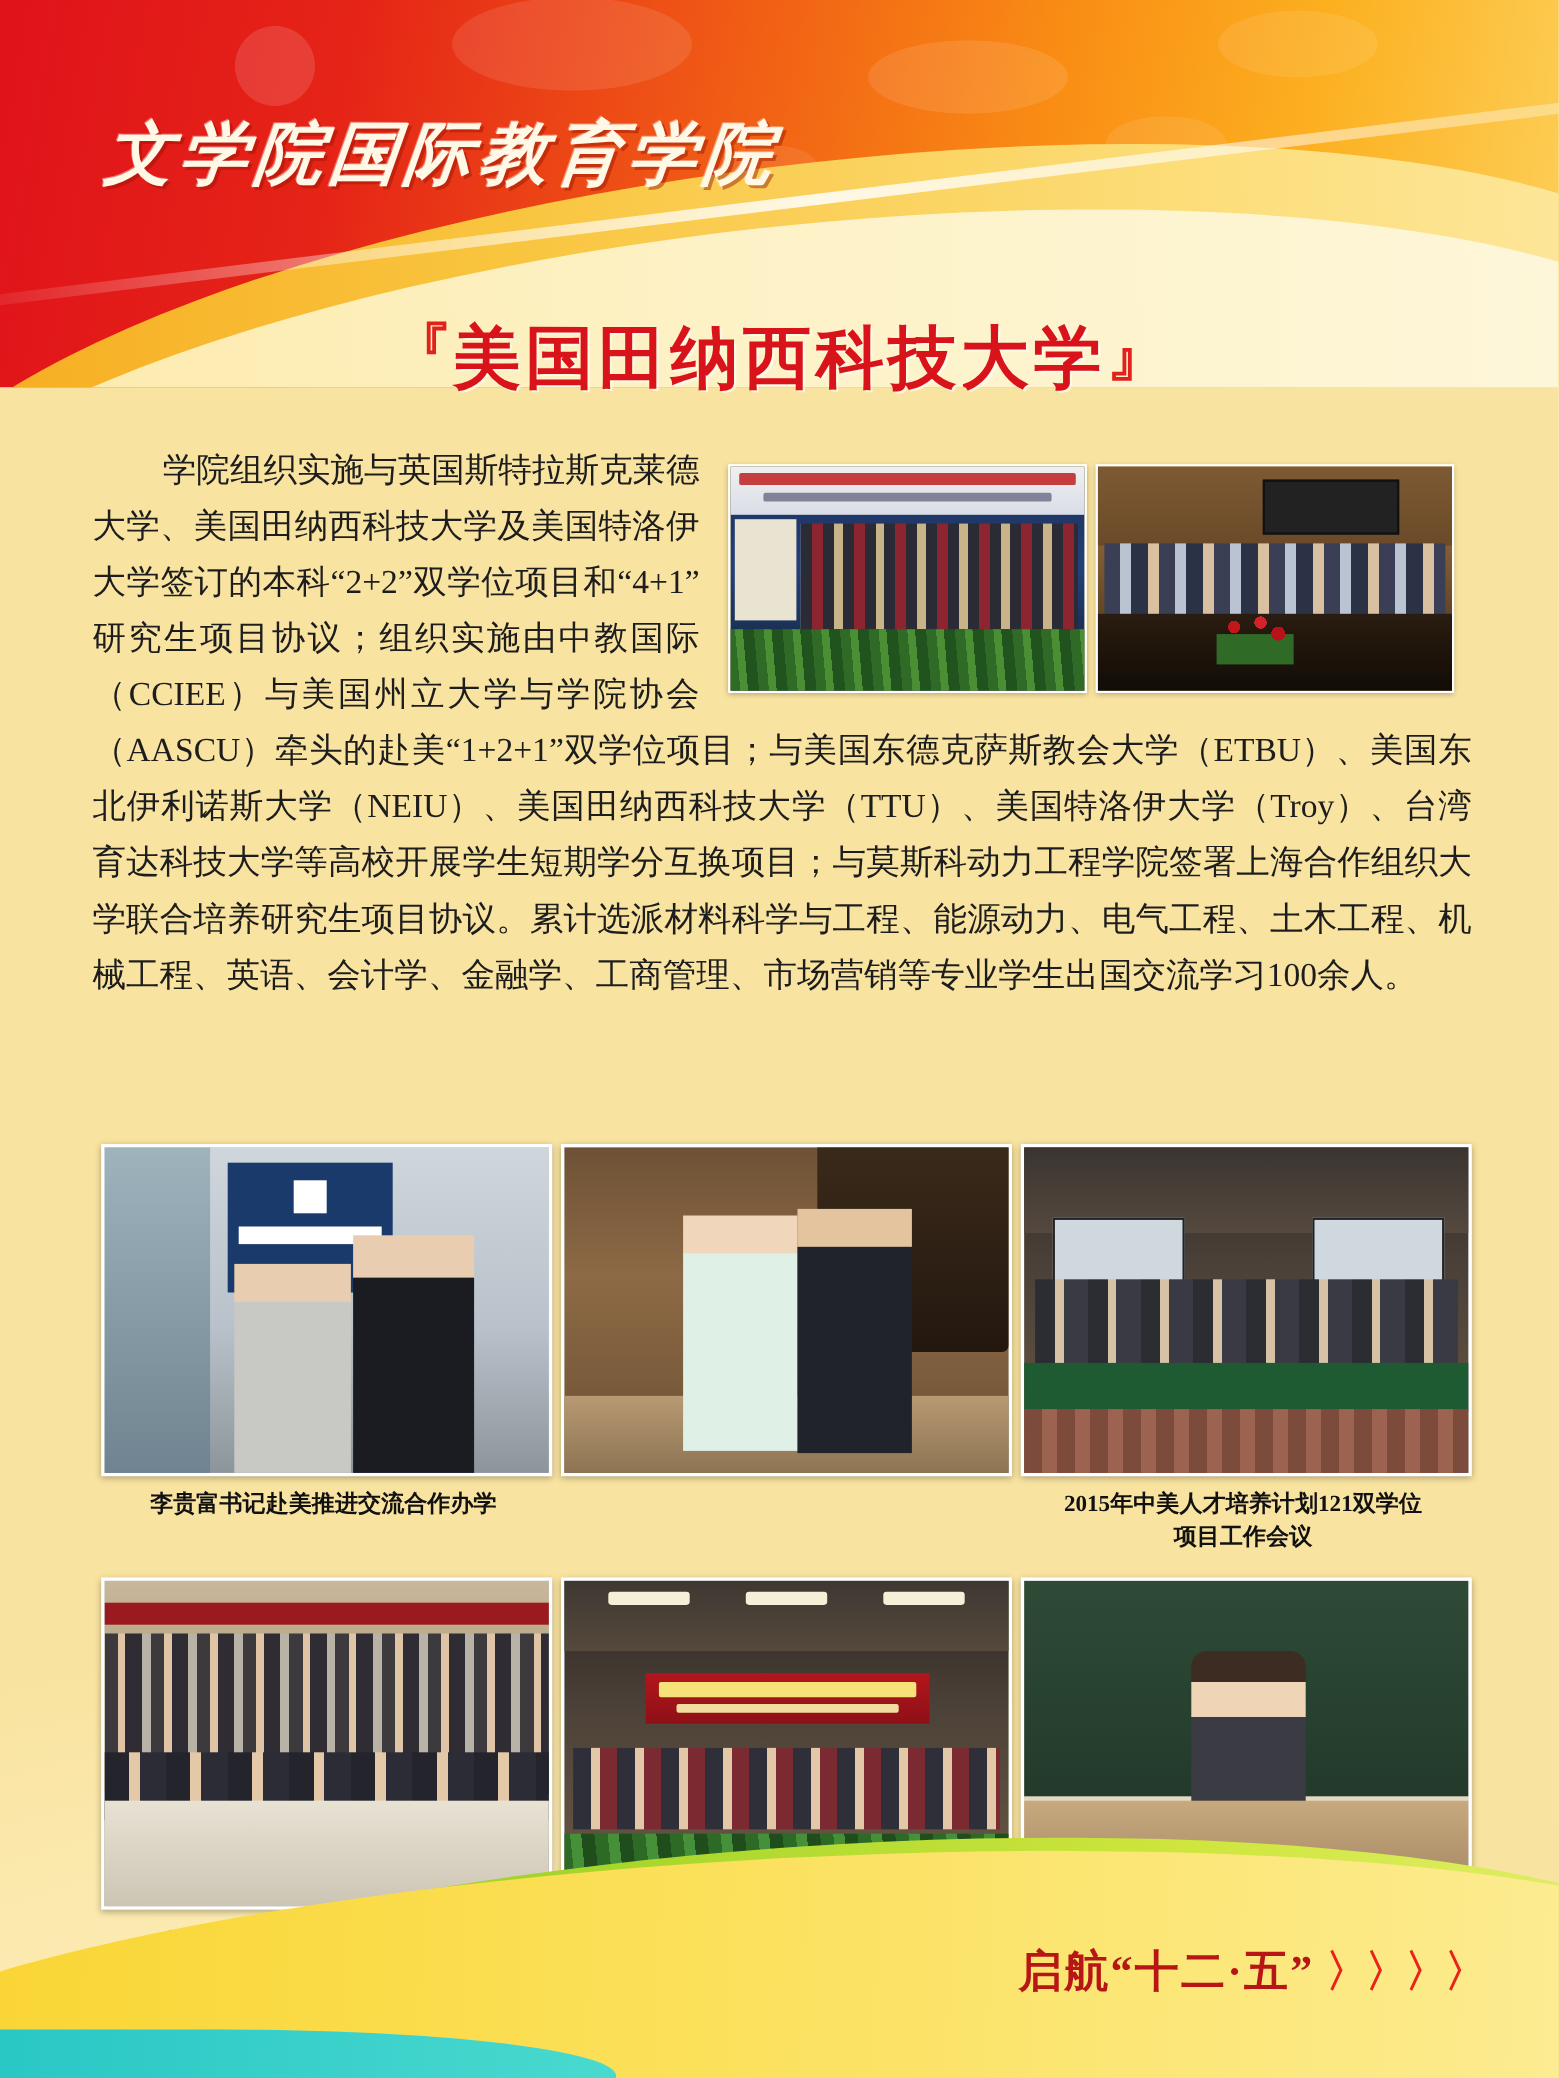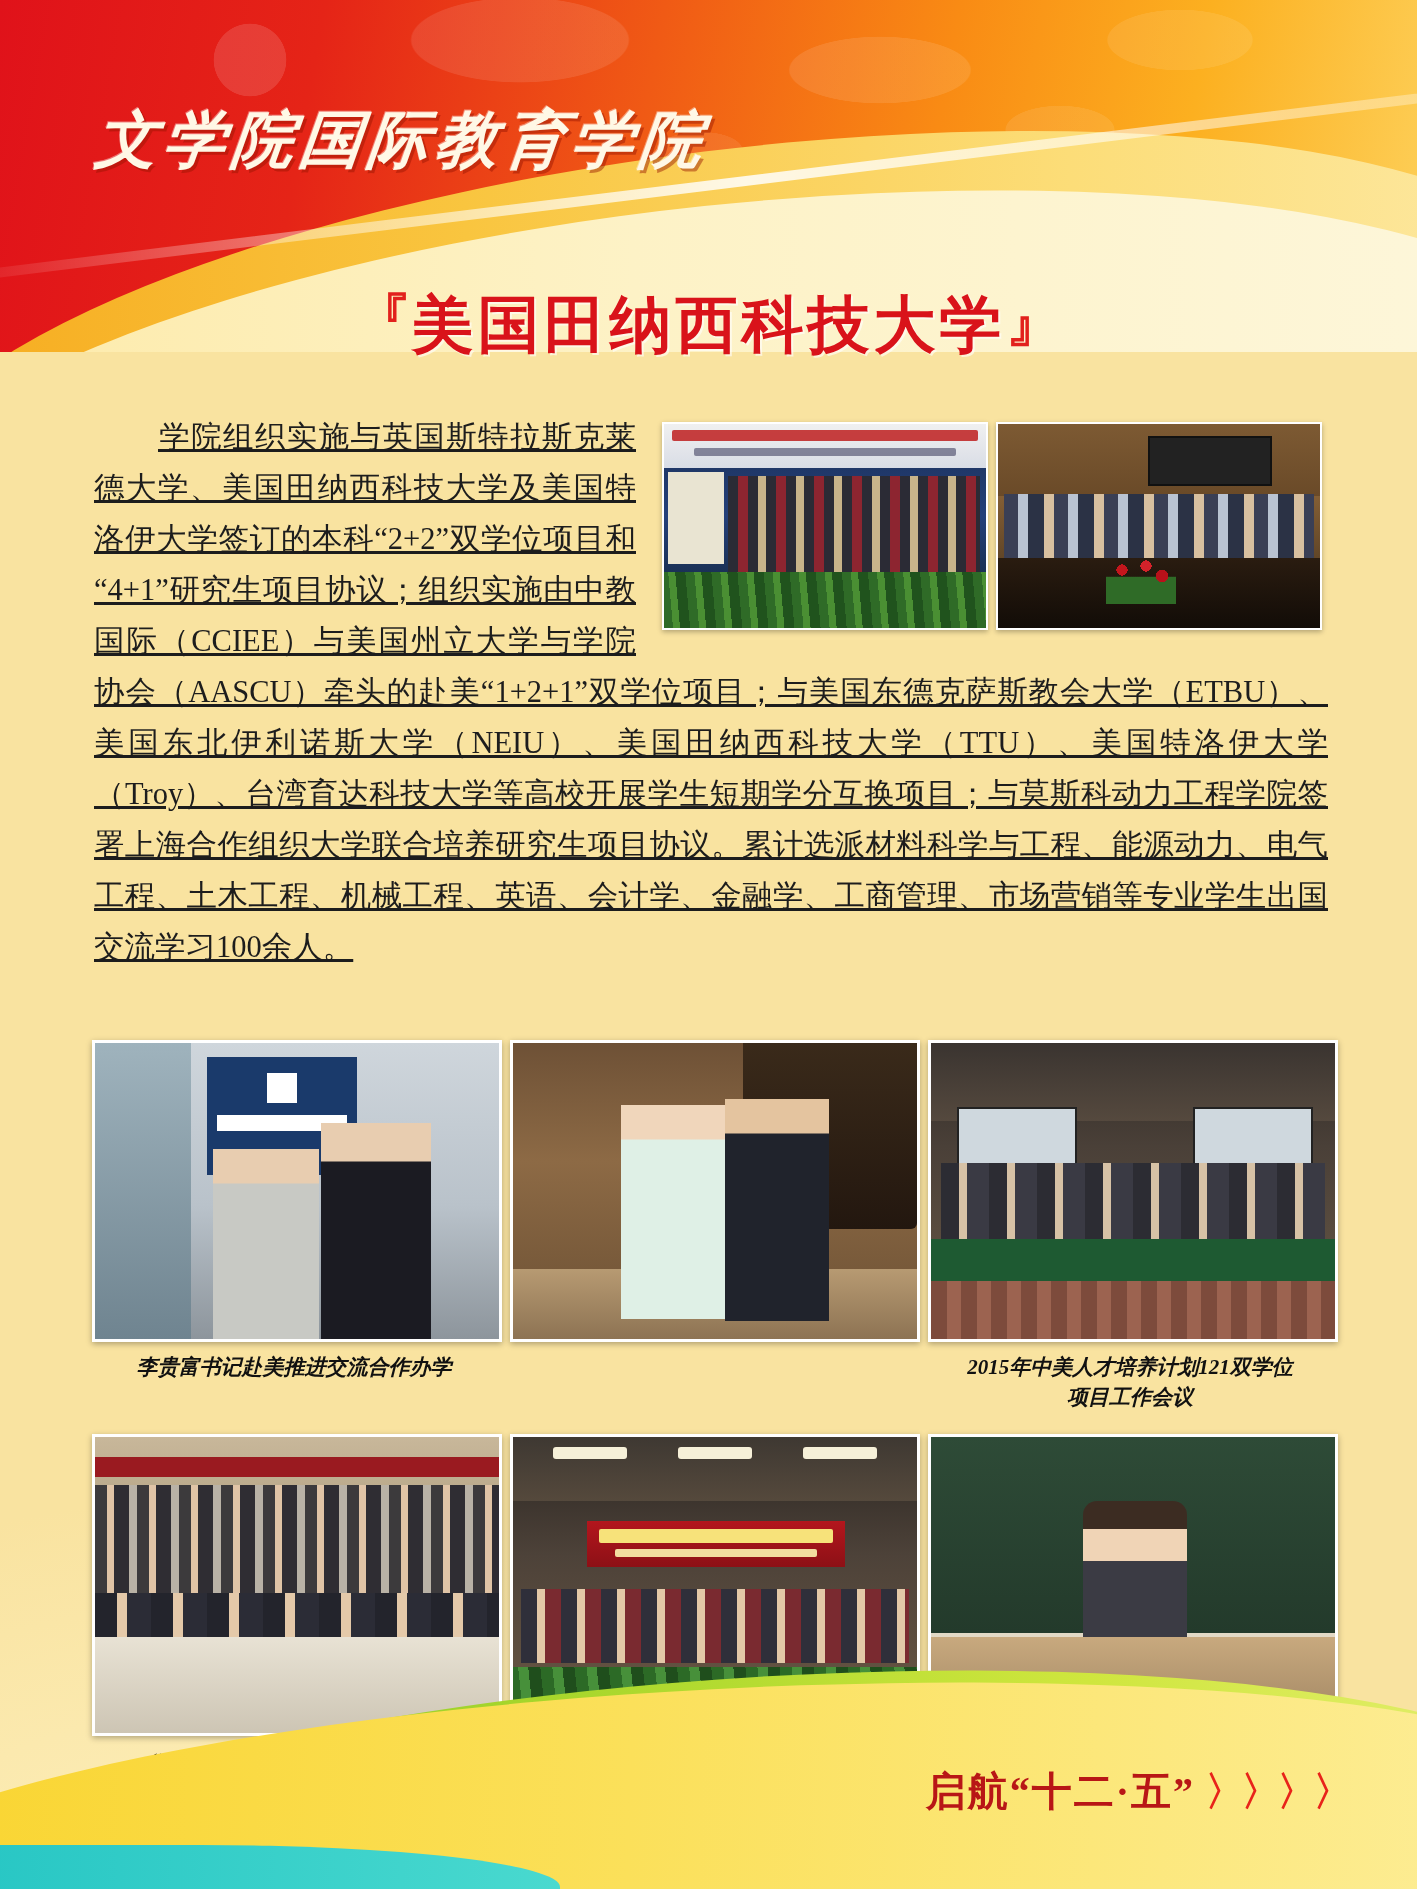--- a/index.html
+++ b/index.html
@@ -73,21 +73,21 @@
     text-shadow:2px 2px 0 rgba(255,255,255,.6);
   }
 
   
   .body-text{
     position:absolute;left:80px;top:398px;width:1262px;
     font-size:30.5px;line-height:51px;color:#1d1d1d;
     font-family:"Liberation Serif","DejaVu Serif",serif;
     text-align:justify;
   }
-  .body-text p{margin:14px;text-decoration:underline;}
+  .body-text p{margin:4px;}
   .indent{display:inline-block;width:64px;}
 
   
   .float-photos{
     float:right;width:680px;margin:24px 0 6px 26px;
   }
   .float-photos .ph{
     display:inline-block;vertical-align:top;border:2px solid #fff;
     box-shadow:0 2px 5px rgba(0,0,0,.28);overflow:hidden;position:relative;
   }
@@ -115,21 +115,21 @@
   .p-meet .flowers{position:absolute;left:108px;bottom:24px;width:70px;height:46px;
     background:radial-gradient(circle 8px at 16px 12px,#c3161c 70%,transparent 71%),
                radial-gradient(circle 8px at 40px 8px,#d4222a 70%,transparent 71%),
                radial-gradient(circle 9px at 56px 18px,#b8111a 70%,transparent 71%),
                linear-gradient(180deg,transparent 40%,#2f6b27 41%);}
 
   
   .grid{
     position:absolute;left:92px;top:1040px;width:1240px;
   }
-  .grow{display:flex;gap:14px;font-style:italic;}
+  .grow{display:flex;gap:14px;}
   .cell{width:404px;}
   .cell .frame{
     width:404px;height:296px;border:3px solid #ffffff;box-shadow:0 2px 6px rgba(0,0,0,.3);
     position:relative;overflow:hidden;background:#ccc;
   }
   .cell .cap{
     text-align:center;font-size:21px;line-height:30px;color:#111;font-weight:bold;
     font-family:"Liberation Serif","DejaVu Serif",serif;margin-top:10px;
   }
   .grow2{margin-top:22px;}

